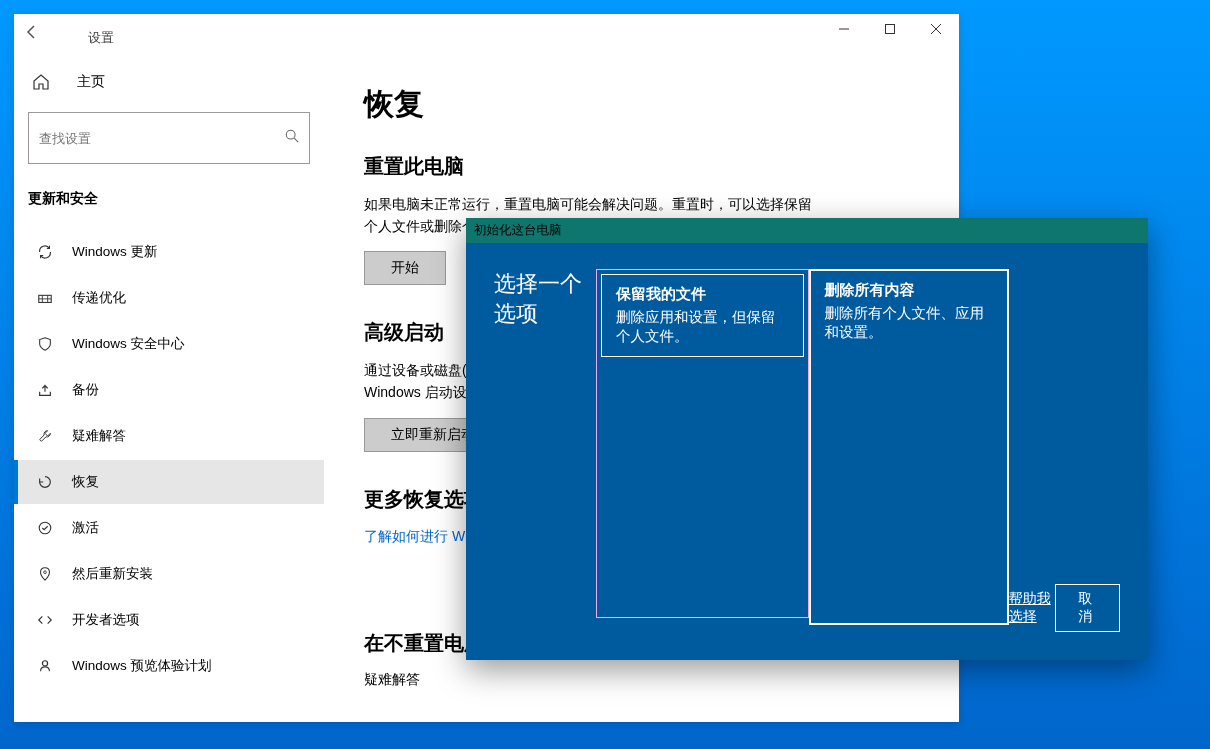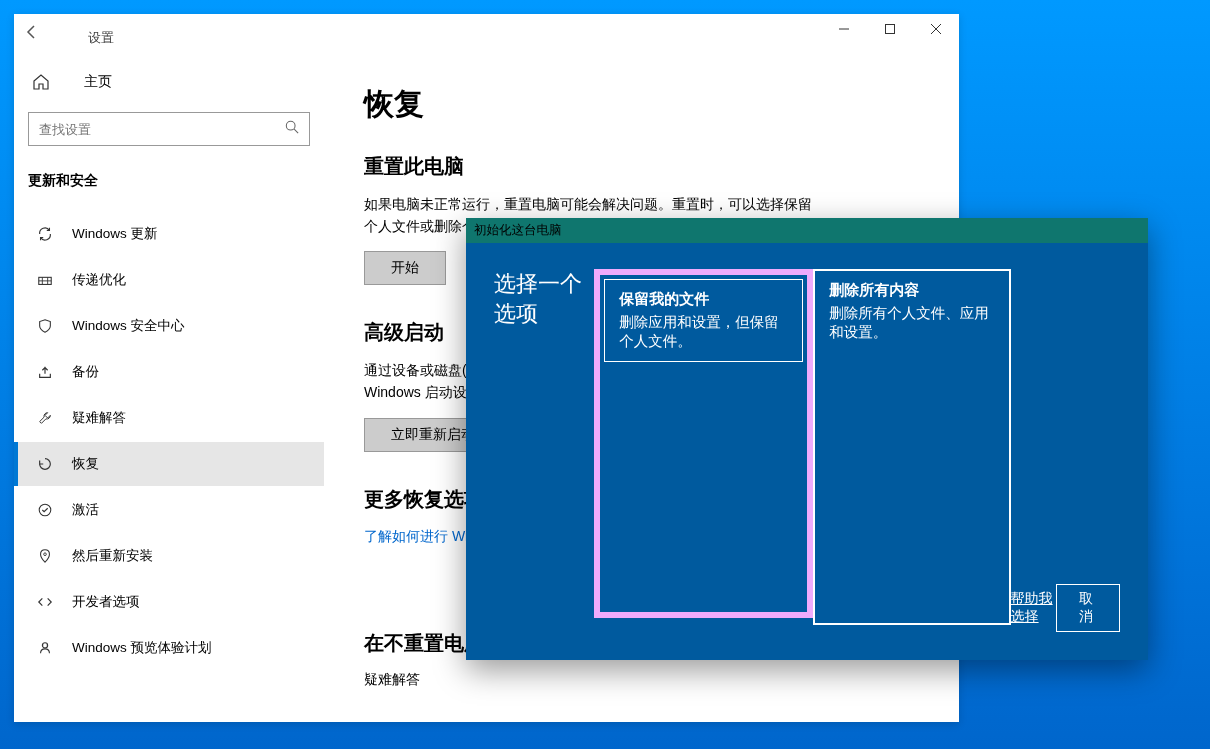--- a/index.html
+++ b/index.html
@@ -68,27 +68,27 @@
     padding-top: 12px;
     display: flex;
     flex-direction: column;
     gap: 2px;
   }
   .home-row {
     display: flex;
     align-items: center;
     height: 40px;
     padding-left: 18px;
-    gap: 34px;
+    gap: 27px;
     font-size: 14px;
     color: #000;
   }
   .search-box {
     margin: 8px 14px 10px 14px;
-    height: 34px;
+    height: 52px;
     border: 1px solid #999;
     background: #fff;
     display: flex;
     align-items: center;
     padding: 0 10px;
     justify-content: space-between;
   }
   .search-box input {
     border: none;
     outline: none;
@@ -208,21 +208,21 @@
     font-size: 15px;
     font-weight: 600;
     color: #fff;
     margin-bottom: 4px;
   }
   .option-desc {
     font-size: 14.5px;
     color: #fff;
   }
   .highlight-frame {
-    border: 6px solid #f0abfc;
+    border: 1px solid #f0abfc;
     padding: 4px;
     margin-bottom: 14px;
   }
   .highlight-frame .option-box { margin-bottom: 0; border-width: 1px; }
   .modal-footer {
     margin-top: auto;
     display: flex;
     justify-content: space-between;
     align-items: center;
     padding-top: 6px;

